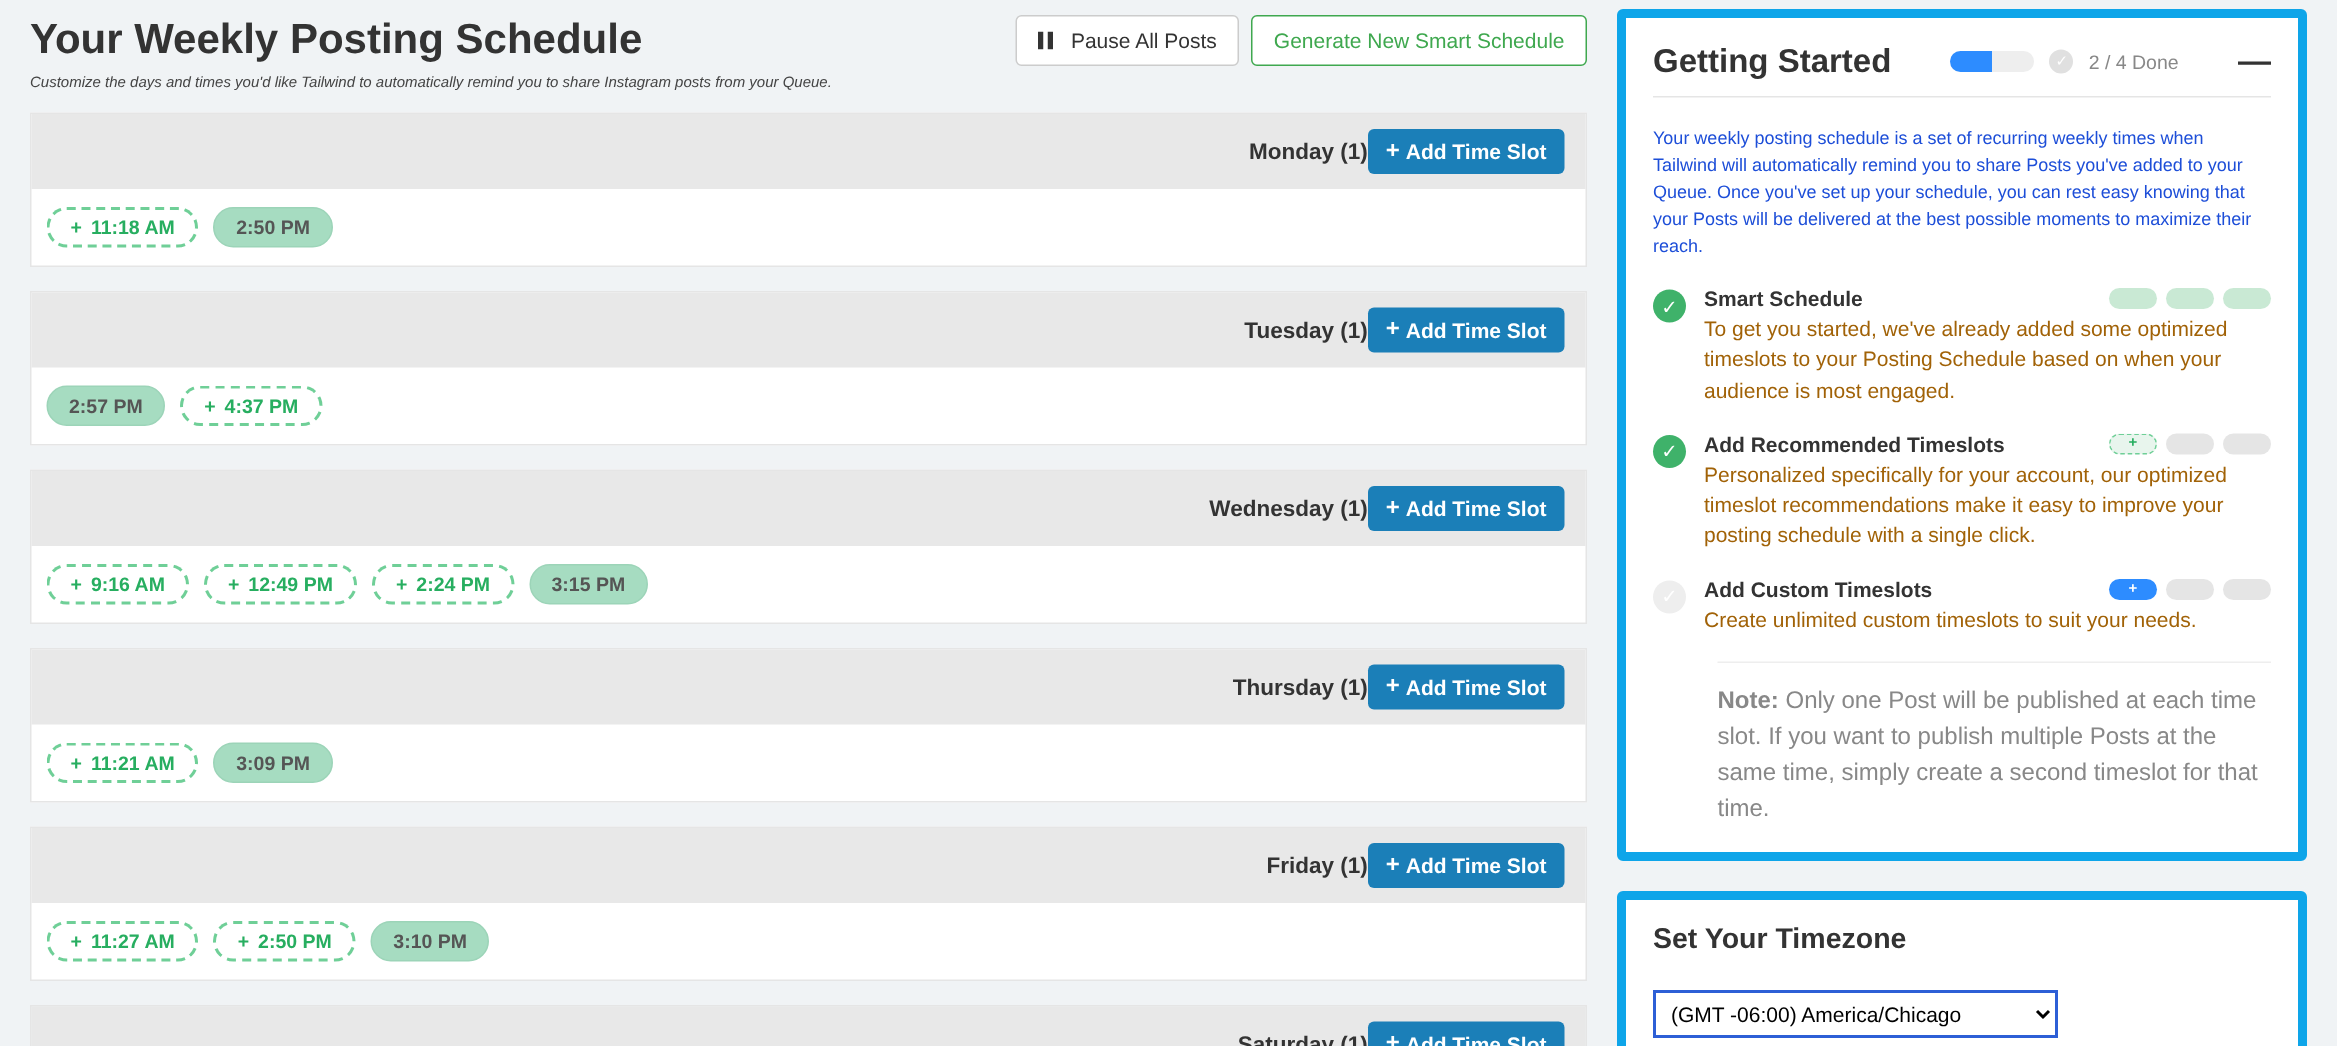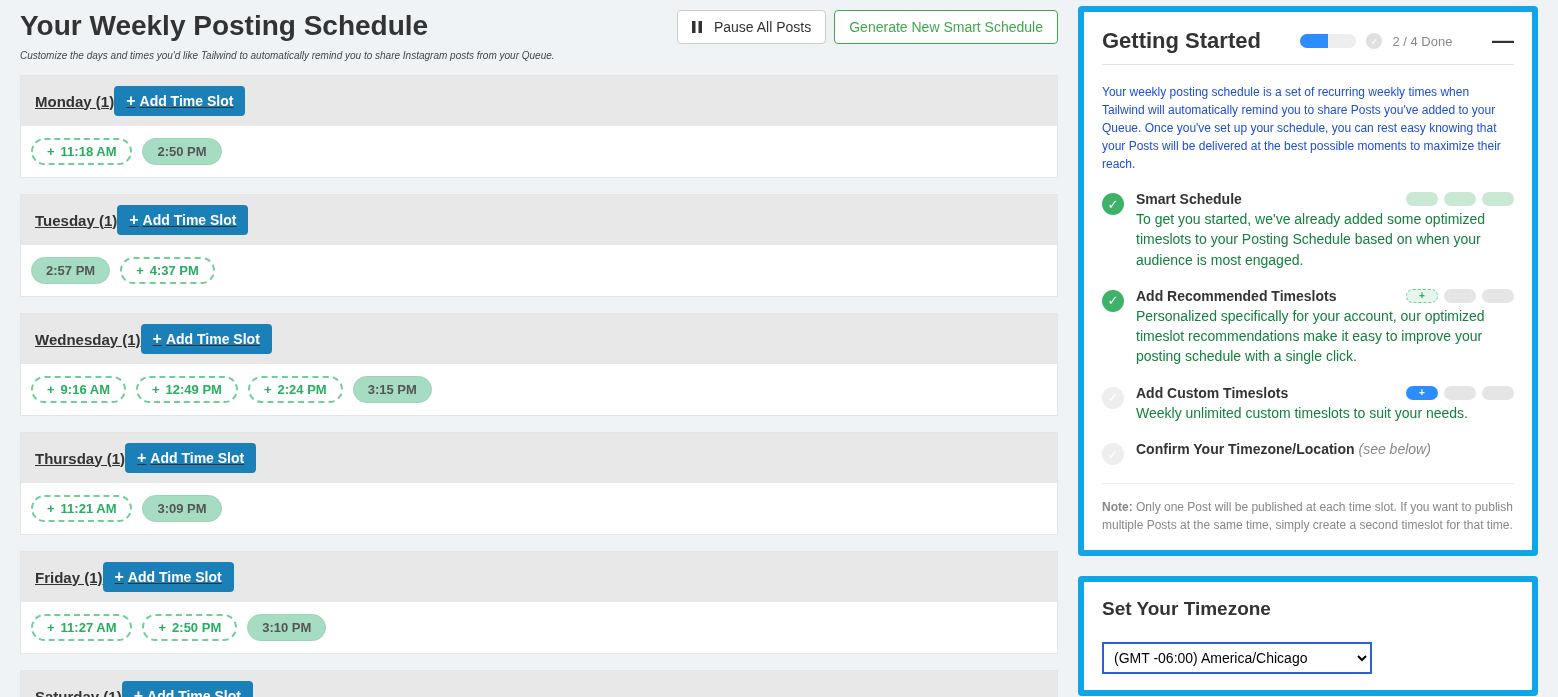--- a/index.html
+++ b/index.html
@@ -20,21 +20,21 @@
   .page-sub { font-style: italic; color: #444; margin: 2px 0 14px 0; font-size: 10px; }
   .header-btns { display: flex; gap: 8px; }
   .btn { display: inline-flex; align-items: center; gap: 12px; padding: 8px 14px; border-radius: 4px; font-size: 14px; cursor: pointer; border: 1px solid #ccc; background: #fff; }
   .btn-pause { color: #333; }
   .btn-generate { color: #3fa84f; border-color: #3fa84f; justify-content: center; }
   .pause-icon { display: inline-flex; }
   .pause-icon svg { width: 10px; height: 12px; }
 
   
   .day-block { background: #fff; margin-bottom: 16px; border: 1px solid #e5e5e5; }
-  .day-head { display: flex; justify-content: flex-start; align-items: center; background: #e8e8e8; padding: 10px 14px; text-decoration: underline; }
+  .day-head { display: flex; justify-content: flex-end; align-items: center; background: #e8e8e8; padding: 10px 14px; }
   .day-name { font-weight: 700; color: #333; font-size: 15px; }
   .btn-add { background: #1b7fb8; color: #fff; border: none; border-radius: 4px; padding: 7px 12px; font-weight: 600; display: inline-flex; align-items: center; gap: 4px; font-size: 14px; cursor: pointer; }
   .plus { font-weight: 700; font-size: 16px; line-height: 1; }
   .slots { padding: 12px 10px; display: flex; gap: 10px; flex-wrap: wrap; }
   .slot {
     display: inline-flex; align-items: center; gap: 6px;
     padding: 4px 14px; border-radius: 14px; font-size: 13px; font-weight: 700;
     cursor: pointer;
   }
   .slot-suggested {
@@ -55,29 +55,29 @@
   .done-check { width: 16px; height: 16px; border-radius: 50%; background: #e0e0e0; display: inline-flex; align-items: center; justify-content: center; color: #fff; font-size: 10px; }
   .done-text { color: #888; font-size: 13px; }
   .collapse-icon { font-size: 22px; font-weight: 700; color: #333; cursor: pointer; line-height: 1; }
   .gs-desc { color: #1d4ed8; line-height: 1.5; margin-bottom: 18px; font-size: 12px; }
   .gs-item { display: flex; gap: 12px; margin-bottom: 18px; }
   .gs-check { flex: 0 0 22px; width: 22px; height: 22px; border-radius: 50%; display: flex; align-items: center; justify-content: center; font-size: 13px; margin-top: 2px; }
   .gs-check.done { background: #3fb26a; color: #fff; }
   .gs-check.pending { background: #eee; color: #fff; }
   .gs-body { flex: 1; }
   .gs-item-title { font-weight: 700; margin-bottom: 2px; display: flex; justify-content: space-between; align-items: center; }
-  .gs-item-desc { color: #15803d; line-height: 1.45; }
+  .gs-item-desc { color: #a16207; line-height: 1.45; }
   .see-below { font-style: italic; color: #888; font-weight: 400; }
   .pills { display: flex; gap: 6px; }
   .pill { width: 32px; height: 14px; border-radius: 7px; }
   .pill-green { background: #c9e9d4; }
   .pill-green-plus { background: #e8f5ed; border: 1px dashed #6fcf97; color:#27ae60; font-size:10px; font-weight:700; display:flex; align-items:center; justify-content:center; }
   .pill-grey { background: #e5e5e5; }
   .pill-blue { background: #2d8cff; color:#fff; font-size:10px; font-weight:700; display:flex; align-items:center; justify-content:center; }
-  .note { font-size: 12px; color: #888; line-height: 1.5; border-top: 1px solid #eee; padding-top: 14px; }
+  .note { font-size: 16px; color: #888; line-height: 1.5; border-top: 1px solid #eee; padding-top: 14px; margin-left: 43px; }
   .note strong { color: #888; }
 
   .tz-title { font-size: 19px; font-weight: 700; color: #333; margin-bottom: 22px; }
   .tz-select { width: 100%; max-width: 270px; padding: 5px 6px; border: 2px solid #2d5fd6; font-size: 14px; background: #fff; cursor: pointer; }
 </style>
 </head>
 <body>
 
 <div class="wrap">
   <div class="left">
@@ -265,29 +265,21 @@
             <div class="gs-check pending">✓</div>
             <div class="gs-body">
               <div class="gs-item-title">
                 <span>Add Custom Timeslots</span>
                 <span class="pills">
                   <span class="pill pill-blue">+</span>
                   <span class="pill pill-grey"></span>
                   <span class="pill pill-grey"></span>
                 </span>
               </div>
-              <div class="gs-item-desc">Weekly unlimited custom timeslots to suit your needs.</div>
-            </div>
-          </div>
-          <div class="gs-item">
-            <div class="gs-check pending">✓</div>
-            <div class="gs-body">
-              <div class="gs-item-title">
-                <span>Confirm Your Timezone/Location<span class="see-below"> (see below)</span></span>
-              </div>
+              <div class="gs-item-desc">Create unlimited custom timeslots to suit your needs.</div>
             </div>
           </div>
         </div>
 
       <p class="note">
         <strong>Note:</strong><span> Only one Post will be published at each time slot. If you want to publish multiple Posts at the same time, simply create a second timeslot for that time.</span>
       </p>
     </div>
 
     <div class="card">

